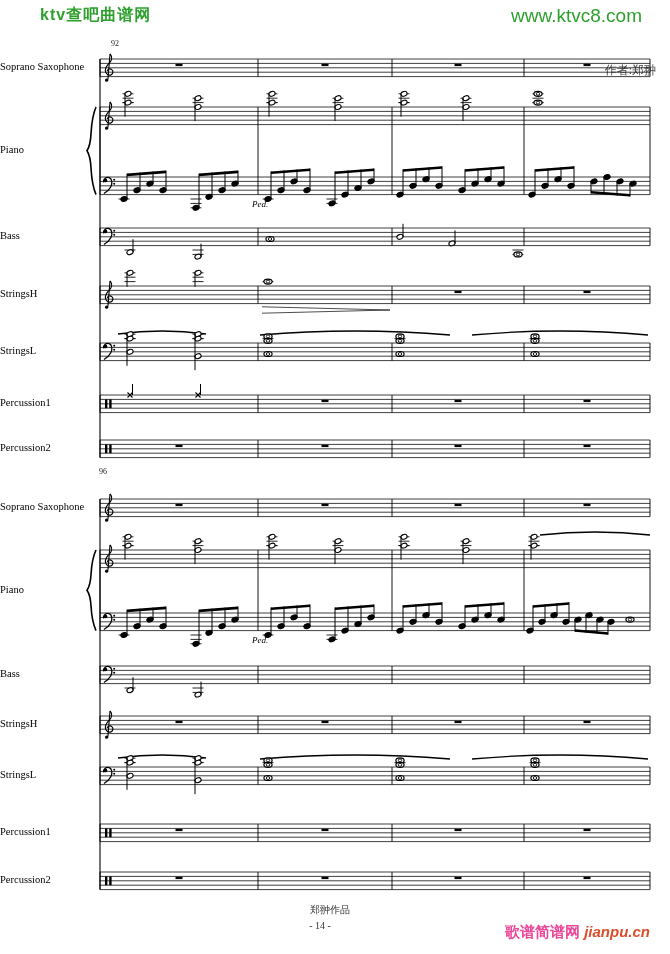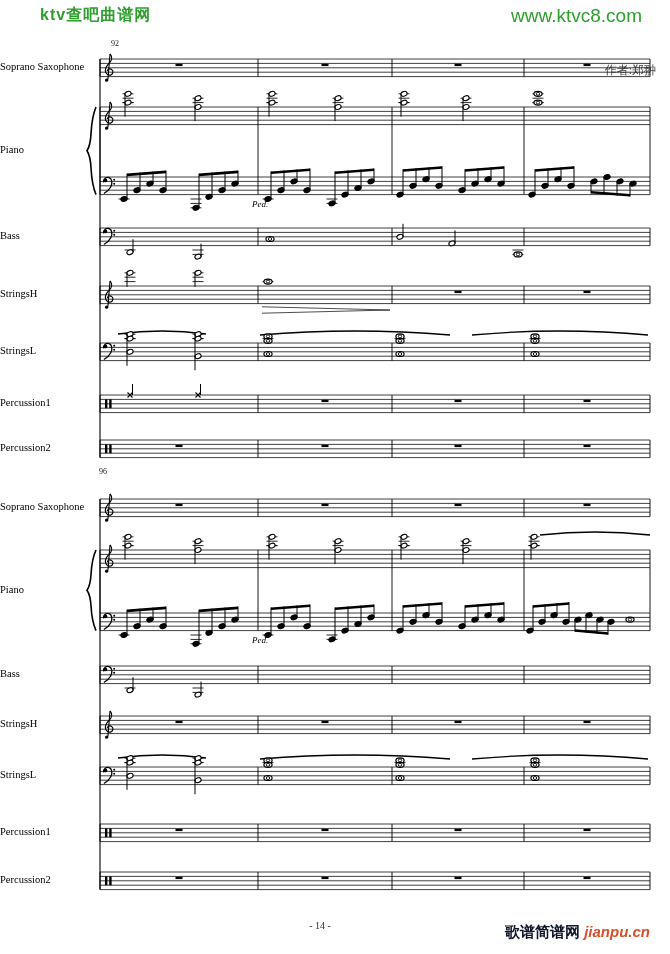--- a/index.html
+++ b/index.html
@@ -693,18 +693,19 @@
       <div class="staff-label" style="top: 442.3px;">Percussion2</div>
       <div class="staff-label" style="top: 501.3px;">Soprano Saxophone</div>
       <div class="staff-label" style="top: 583.8px;">Piano</div>
       <div class="staff-label" style="top: 668.3px;">Bass</div>
       <div class="staff-label" style="top: 718.3px;">StringsH</div>
       <div class="staff-label" style="top: 769.3px;">StringsL</div>
       <div class="staff-label" style="top: 826.3px;">Percussion1</div>
       <div class="staff-label" style="top: 874.3px;">Percussion2</div>
     </div>
 
+  <div class="ftr-credit">郑翀作品</div>
   <div class="ftr-page">- 14 -</div>
   <div class="ftr-site">
-    <span class="gray" style="color: #0f172a; margin-top: 8px;">歌谱简谱网</span>
+    <span class="gray" style="color: #ec4899; margin-top: 8px;">歌谱简谱网</span>
     <span class="red" style="color: rgb(217, 79, 43);">jianpu.cn</span>
   </div>
 </div>
 
 </body></html>

